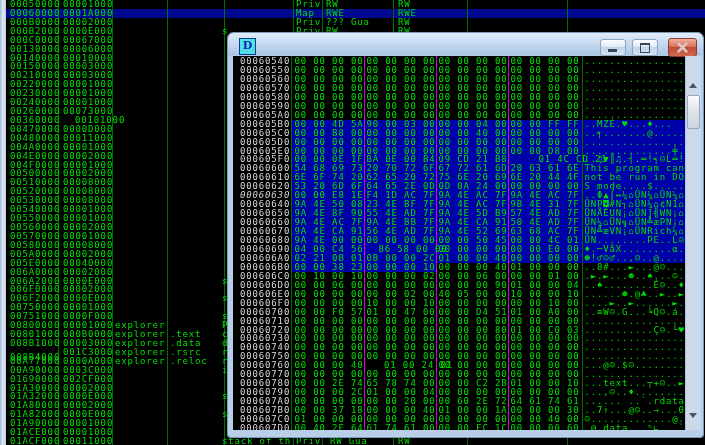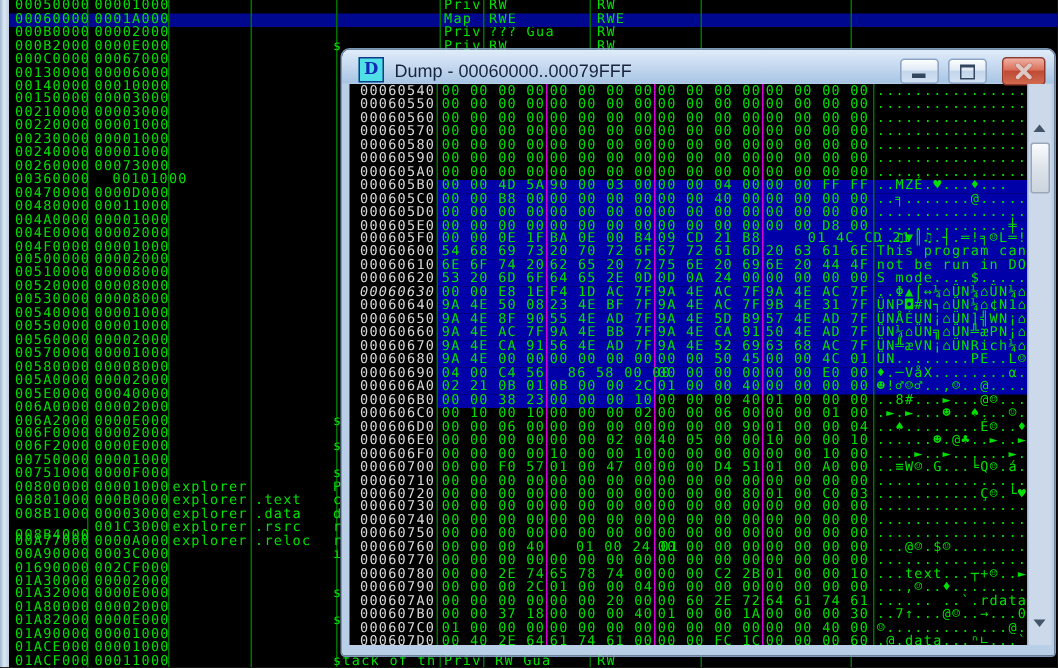--- a/index.html
+++ b/index.html
@@ -291,21 +291,20 @@
         <div class="mono" style="left: 296px; top: 437.08px; color: rgb(0, 224, 0); z-index: 2;">Priv</div>
         <div class="mono" style="left: 330px; top: 437.08px; color: rgb(0, 224, 0); z-index: 2; width: 64px; overflow: hidden;">RW Gua</div>
         <div class="mono" style="left: 398px; top: 437.08px; color: rgb(0, 224, 0); z-index: 2;">RW</div>
       </div>
     </div>
   <div id="left-strip"></div>
 
   <div id="dump-frame"></div>
   <div id="dump-titlebar"></div>
   <div id="dump-icon">D</div>
-  <div id="dump-title">Dump - 00060000..00079FFF</div>
 
   <div class="winbtn" style="left:600px;">
     <div class="glyph-min"></div>
   </div>
   <div class="winbtn" style="left:632px;">
     <div class="glyph-max"></div>
   </div>
   <div class="winbtn" id="btn-close">
     <svg width="27" height="17" viewBox="0 0 27 17" style="position:absolute;left:0;top:0;">
       <path d="M9.5 4.5 L17.5 12.5 M17.5 4.5 L9.5 12.5" stroke="#ffffff" stroke-width="2.6" stroke-linecap="round"></path>

